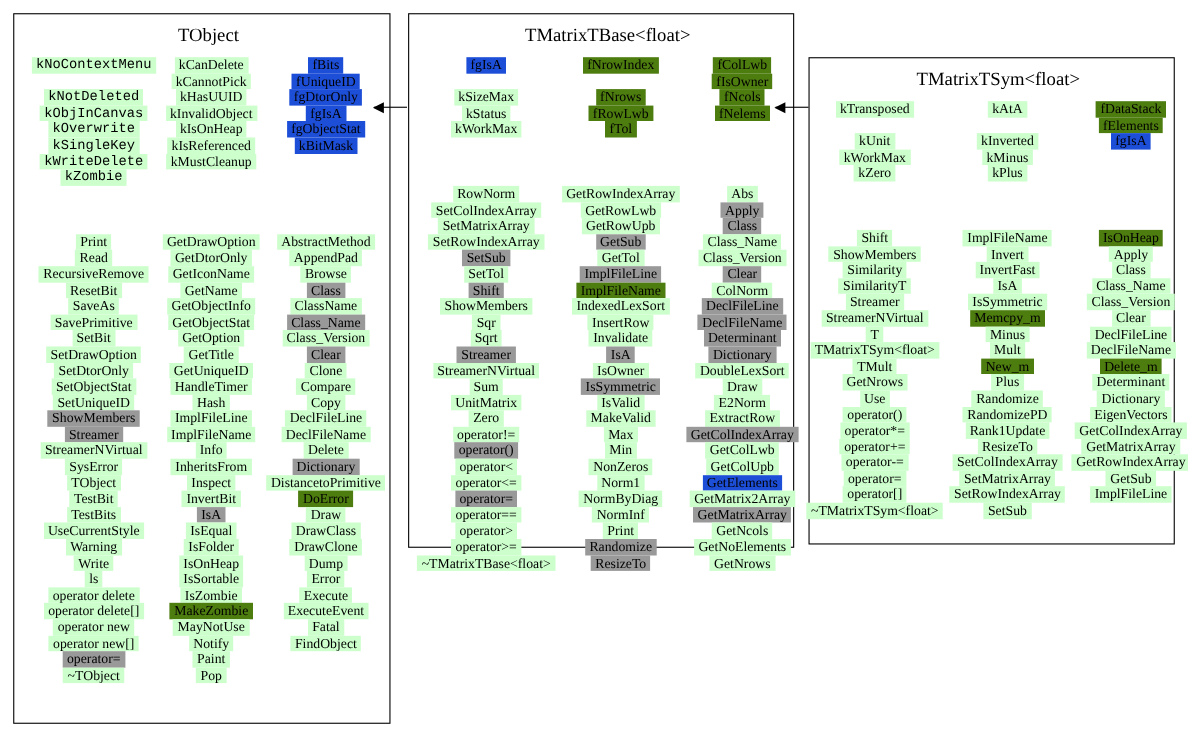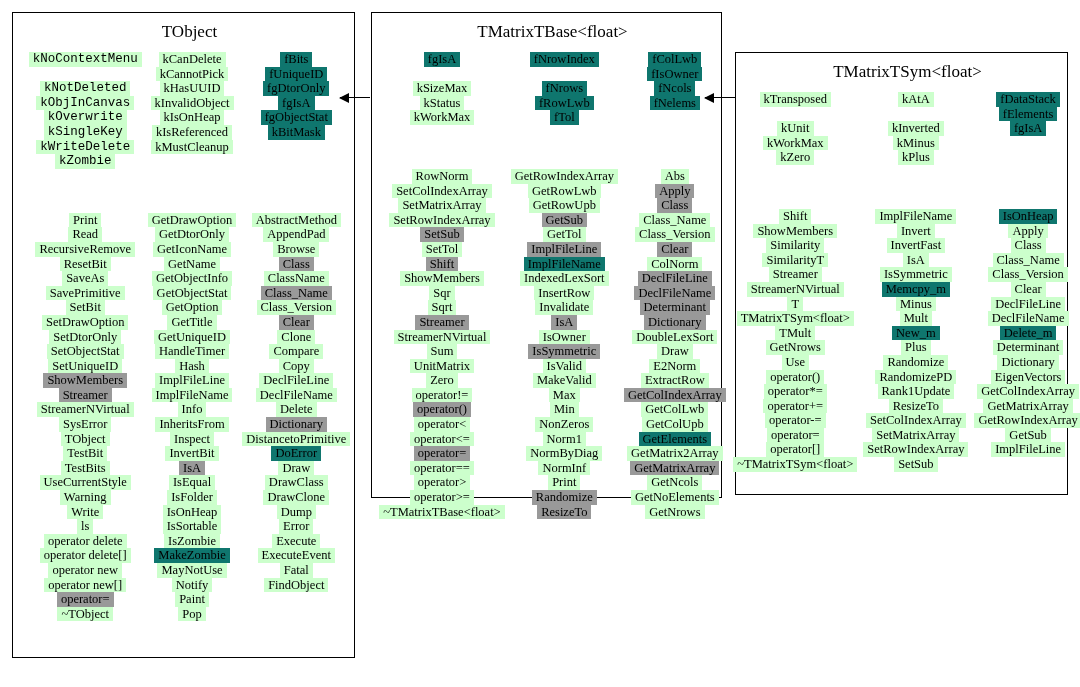--- a/index.html
+++ b/index.html
@@ -49,22 +49,22 @@
   .cell {
     font-size: 12.5px;
     line-height: 14.6px;
     padding: 0 4px;
     white-space: nowrap;
     text-align: center;
     color: #000000;
     box-sizing: border-box;
   }
   .c-green { background: #ccffcc; }
-  .c-yellow { background: #0f766e; }
-  .c-pink   { background: #0f766e; }
+  .c-yellow { background: #4d7c0f; }
+  .c-pink   { background: #1d4ed8; }
   .c-gray   { background: #999999; }
   .c-none   { background: transparent; }
   
   .arrow {
     position: absolute;
     height: 1px;
     background: #000000;
   }
   .arrow-head {
     position: absolute;

